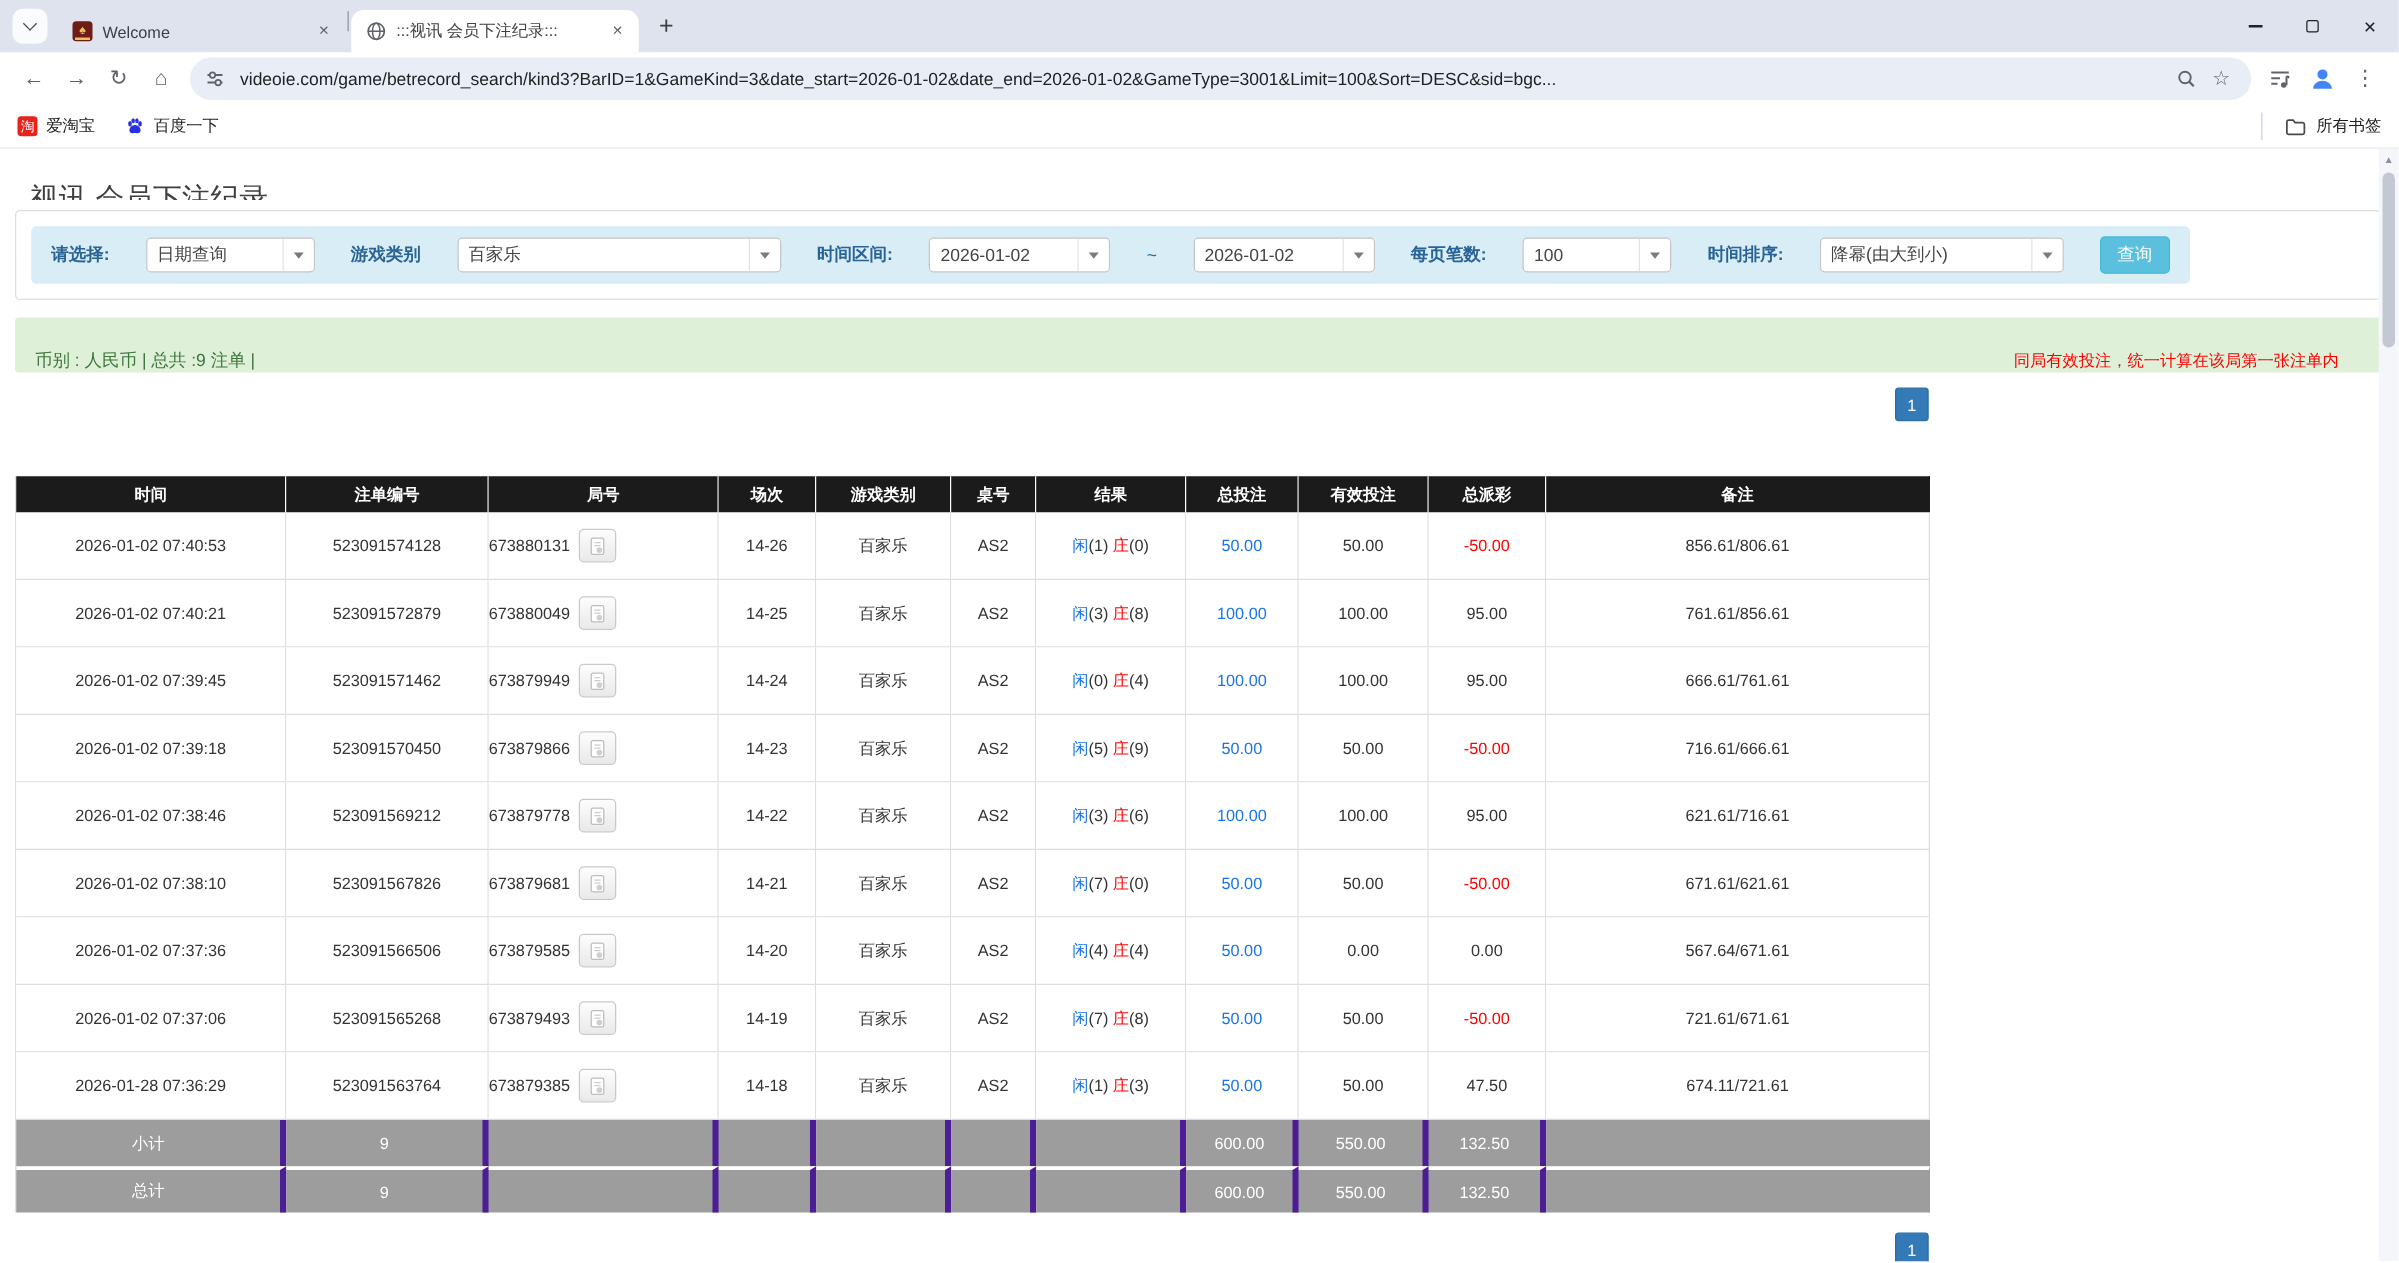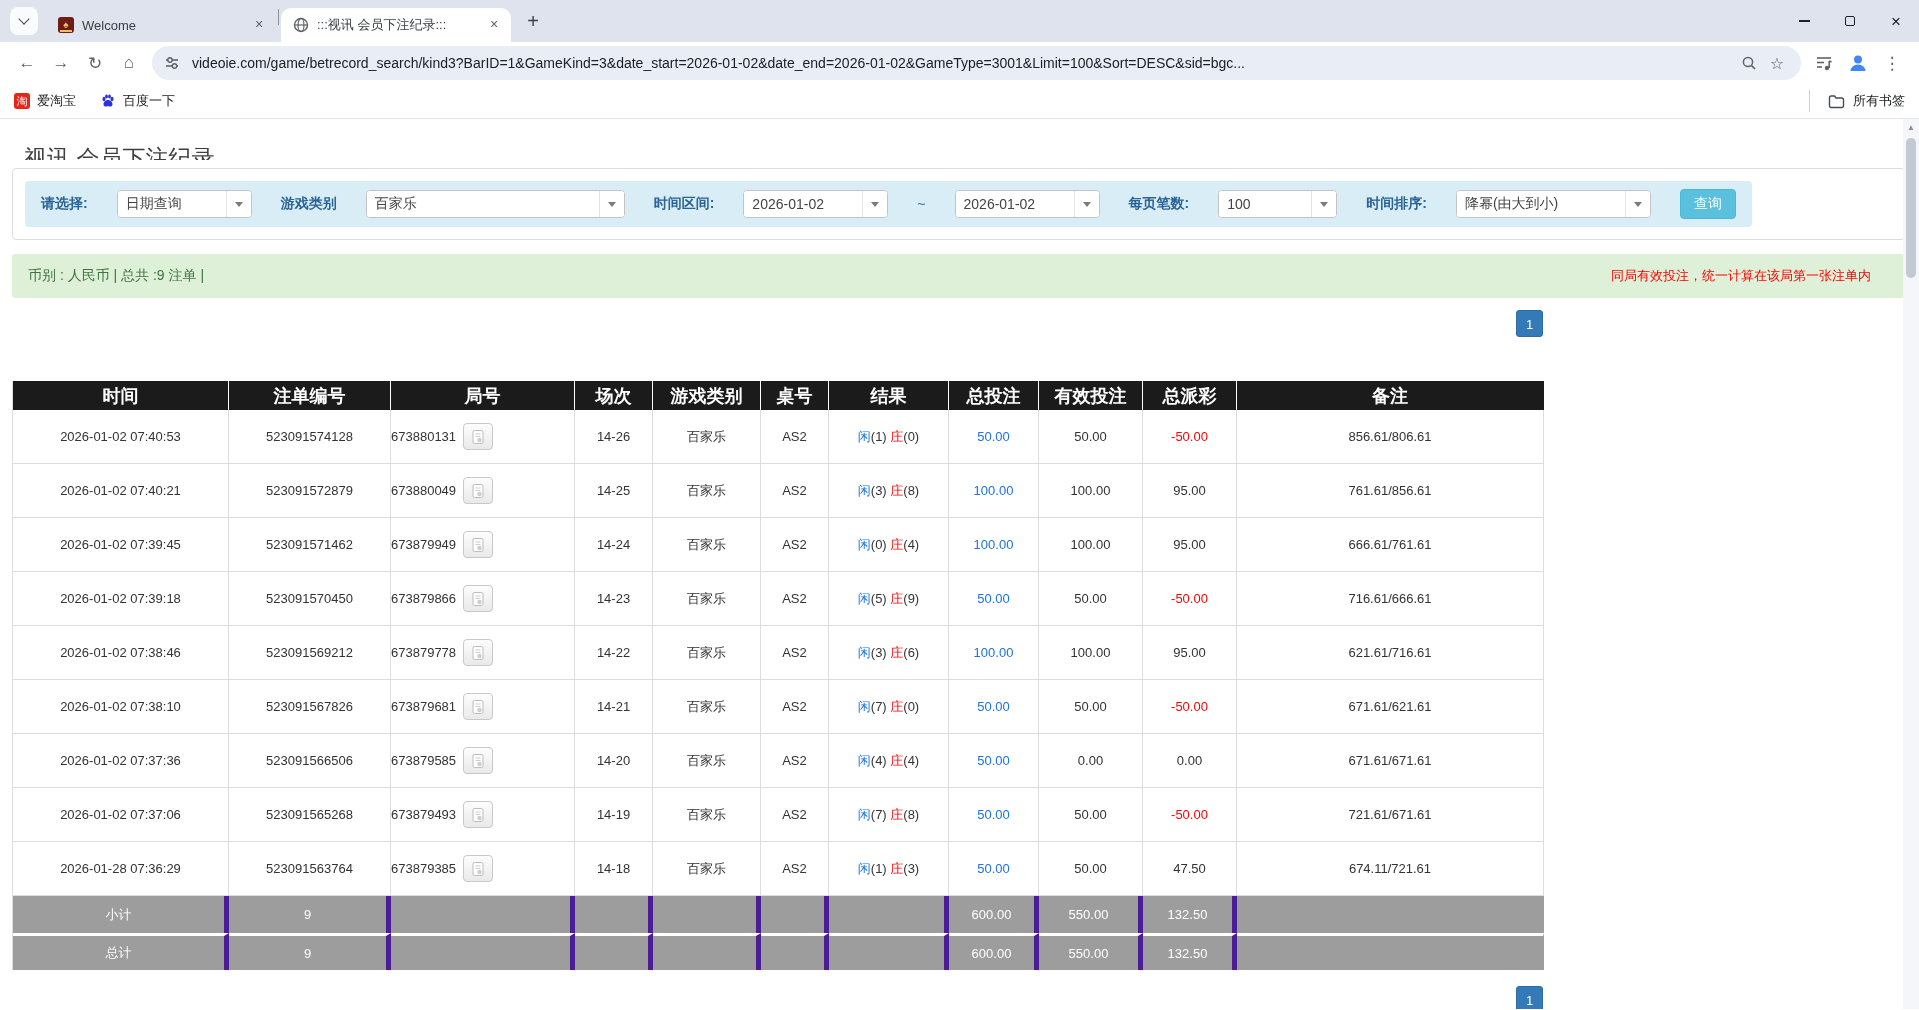--- a/index.html
+++ b/index.html
@@ -60,32 +60,32 @@
   .combo input { border:none; outline:none; padding:0 8px; font-size:14px; color:#444; background:#fff; }
   .combo .arrow { width:25px; border-left:1px solid #e3e3e3; display:flex; align-items:center; justify-content:center;
     background:#fff; cursor:pointer; }
   .combo .arrow i { width:0; height:0; border-left:4px solid transparent; border-right:4px solid transparent;
     border-top:5px solid #7b7b7b; }
   .tilde { color:#31708f; font-size:14px; }
   .search-btn { height:30px; padding:0 13px; background:#5bc0de; border:1px solid #46b8da; border-radius:4px;
     color:#fff; font-size:14px; cursor:pointer; }
 
   .summary-bar { margin:14px 14px 0 12px; height:44px; background:#dff0d8; border-radius:3px;
-    display:flex; align-items:center; justify-content:space-between; padding:0 34px 0 16px; }
+    display:flex; align-items:flex-end; justify-content:space-between; padding:0 34px 0 16px; }
   .sum-left { color:#3c763d; font-size:14px; }
   .sum-right { color:#ff0000; font-size:13px; }
 
   .pag-row { width:1543px; text-align:right; margin-top:12px; }
   .pag-row.bottom { margin-top:16px; }
   .pag-btn { display:inline-block; min-width:27px; height:27px; line-height:27px; padding:0 4px; background:#337ab7;
     border:1px solid #2e6da4; border-radius:3px; color:#fff; font-size:13px; text-align:center; cursor:pointer; }
 
   table.bet-table { margin:44px 0 0 12px; width:1531px; table-layout:fixed; border-collapse:separate; border-spacing:0;
     font-size:13px; color:#333; border-left:1px solid #ddd; }
-  .bet-table th { background:#1b1b1b; color:#fff; height:29px; font-size:18px; font-weight:bold;
+  .bet-table th { background:#1b1b1b; color:#fff; height:29px; font-size:13px; font-weight:bold;
     border-right:1px solid #fff; }
   .bet-table th:last-child { border-right:1px solid #1b1b1b; }
   .bet-table td { height:54px; text-align:center; background:#fff; border-right:1px solid #ddd;
     border-bottom:1px solid #ddd; overflow:hidden; }
   .bet-table td.foot { background:#9d9d9d; color:#fff; height:37px; border-right:5px solid #4c1d95; border-bottom:none; }
   .bet-table td.foot:last-child { border-right:1px solid #9d9d9d; }
   .bet-table tr.gap-row td { border-top:3px solid #fff; }
   .round-cell { display:flex; align-items:center; justify-content:flex-start; gap:7px; height:100%; }
   .replay-btn { width:30px; height:27px; border:1px solid #c9c9c9; border-radius:4px;
     background:linear-gradient(#fdfdfd,#e9e9e9); display:flex; align-items:center; justify-content:center; cursor:pointer; }
@@ -464,21 +464,21 @@
               </span>
             </div>
           </td>
           <td>14-20</td>
           <td>百家乐</td>
           <td>AS2</td>
           <td><span class="res-xian">闲</span>(4) <span class="res-zhuang">庄</span>(4)</td>
           <td><span class="bet-link">50.00</span></td>
           <td>0.00</td>
           <td>0.00</td>
-          <td>671.61/671.61</td>
+          <td>567.64/671.61</td>
         </tr>
         <tr>
           <td>2026-01-02 07:37:06</td>
           <td>523091565268</td>
           <td>
             <div class="round-cell">
               <span>673879493</span>
               <span class="replay-btn">
                 <svg width="16" height="16" viewBox="0 0 16 16">
                   <rect x="3" y="1.5" width="10" height="13" rx="1.5" fill="#ffffff" stroke="#bdbdbd" stroke-width="1"></rect>

